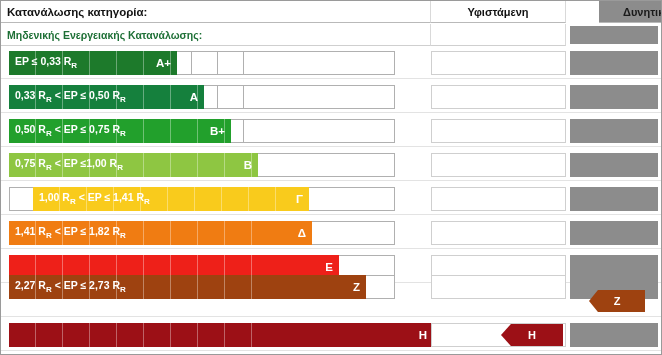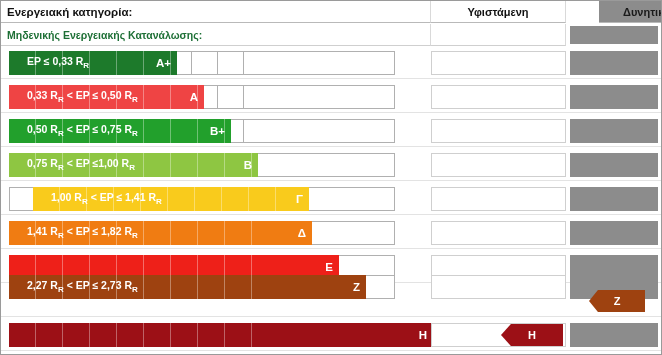--- a/index.html
+++ b/index.html
@@ -150,21 +150,21 @@
     position: absolute;
     top: 2px;
     left: 8px;
     height: 24px;
     box-sizing: border-box;
     display: flex;
     align-items: center;
     color: #ffffff;
     font-size: 10.5px;
     font-weight: bold;
-    padding-left: 18px;
+    padding-left: 6px;
     padding-right: 6px;
     white-space: nowrap;
   }
   .bar .range {
     flex: 0 0 auto;
   }
   .bar .spacer { flex: 1 1 auto; }
   .bar .grade {
     flex: 0 0 auto;
     font-size: 11.5px;
@@ -225,21 +225,21 @@
     height: 1px;
     background: #e3e3e3;
   }
 </style>
 </head>
 <body>
 
 <div id="cert">
 
   <div class="hdr-row">
-    <div class="hdr-title">Ενεργειακή κατηγορία:</div>
+    <div class="hdr-title">Κατανάλωσης κατηγορία:</div>
     <div class="hdr-existing">Υφιστάμενη</div>
     <div class="hdr-potential">Δυνητική</div>
   </div>
 
   <div class="sub-row">
     <div class="sub-title">Μηδενικής Ενεργειακής Κατανάλωσης:</div>
     <div class="sub-existing"></div>
     <div class="sub-potential"></div>
   </div>
 
@@ -281,21 +281,21 @@
           <div class="cell" style="width: 27px;"></div>
           <div class="cell" style="width: 27px;"></div>
           <div class="cell" style="width: 27px;"></div>
           <div class="cell" style="width: 27px;"></div>
           <div class="cell" style="width: 27px;"></div>
           <div class="cell" style="width: 27px;"></div>
           <div class="cell" style="width: 27px;"></div>
           <div class="cell" style="width: 27px;"></div>
           <div class="cell" style="width: 152px;"></div>
         </div>
-        <div class="bar" style="width: 195px; background: #ef4444;">
+        <div class="bar" style="width: 195px; background: #15803d;">
           <div class="ticks">
             <i style="width: 27px;"></i>
             <i style="width: 27px;"></i>
             <i style="width: 27px;"></i>
             <i style="width: 27px;"></i>
             <i style="width: 27px;"></i>
             <i style="width: 27px;"></i>
             <i style="width: 27px;"></i>
             <i style="width: 6px;"></i>
           </div>

